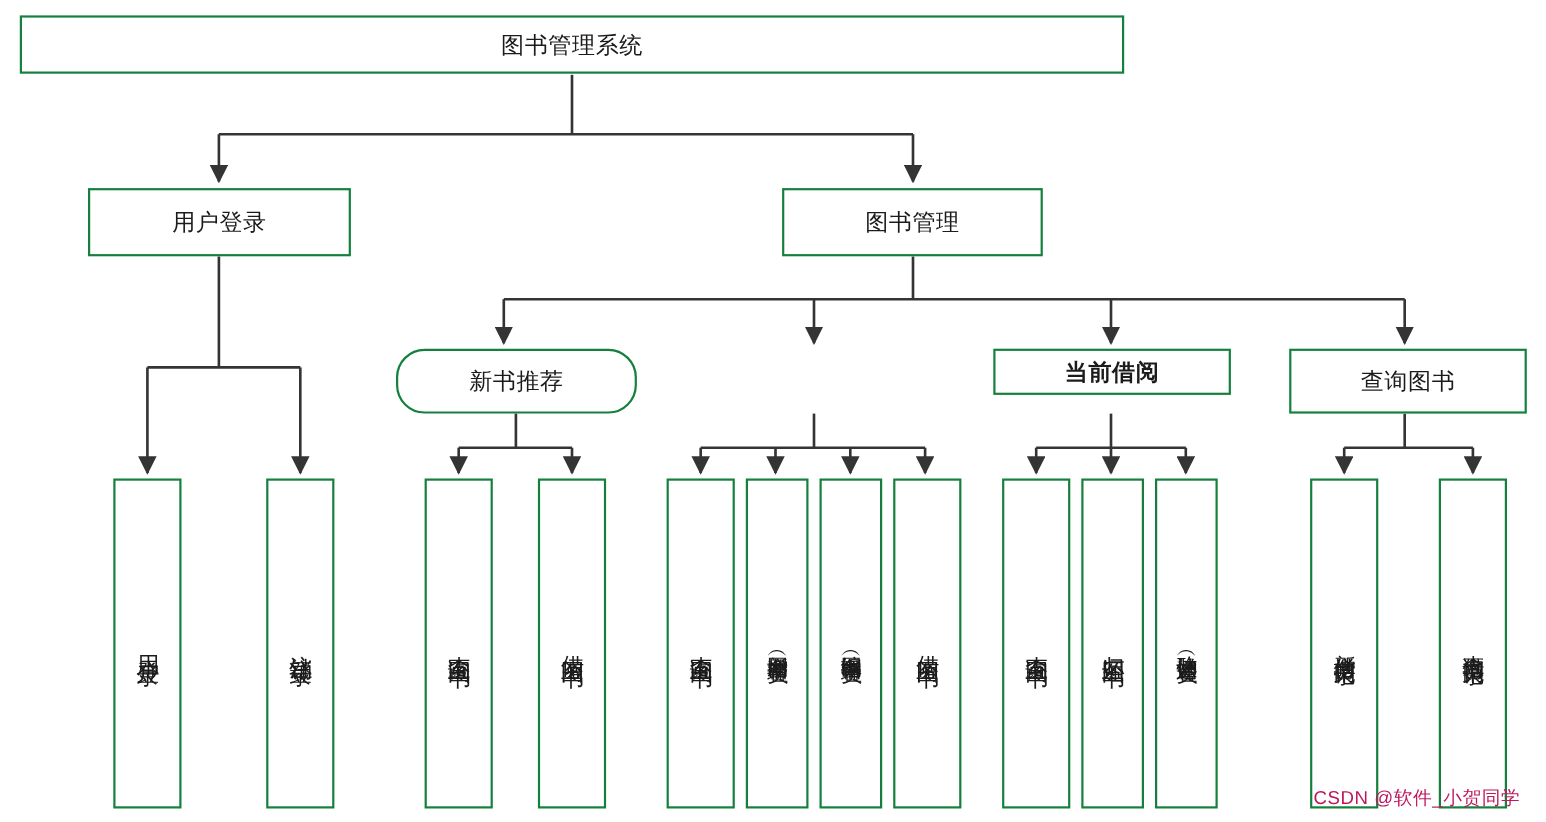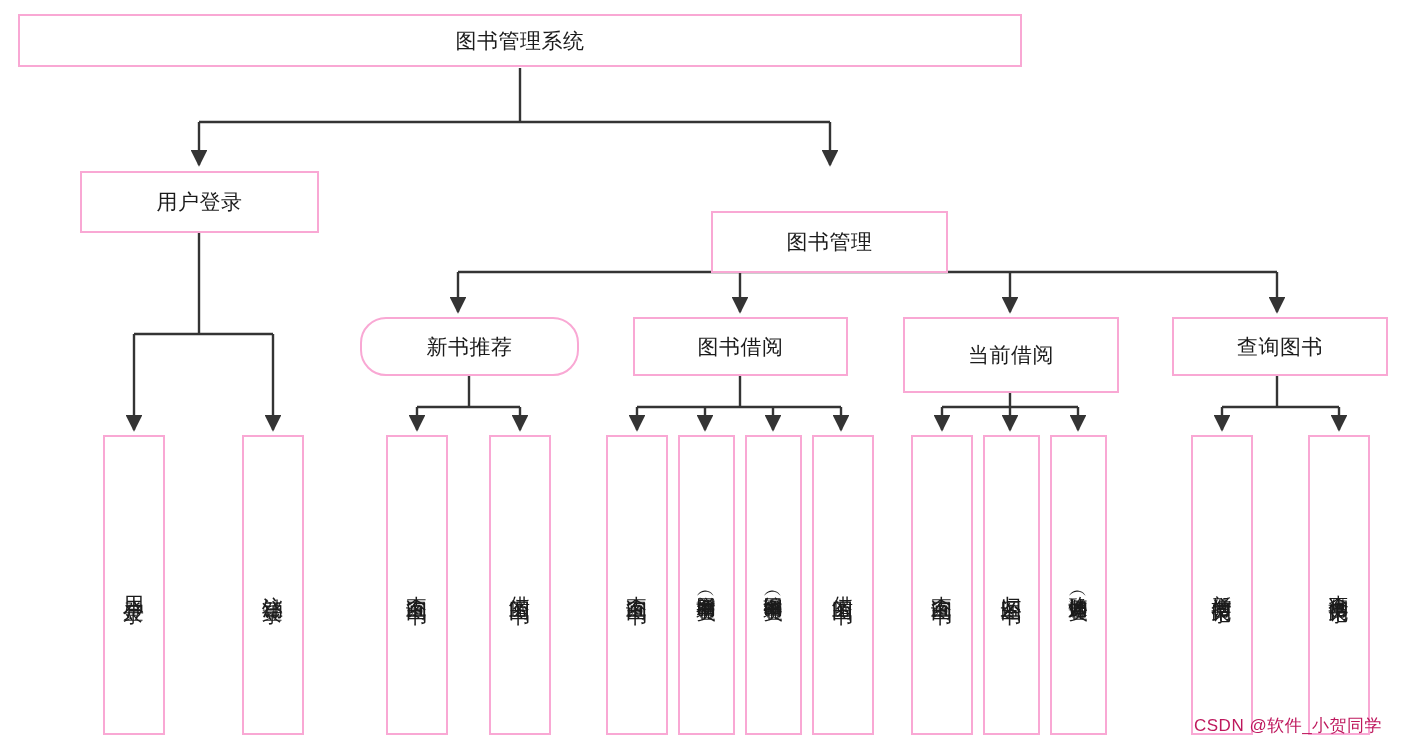--- a/index.html
+++ b/index.html
@@ -22,21 +22,21 @@
     left: 0;
     top: 0;
     width: 1405px;
     height: 747px;
     pointer-events: none;
   }
   .node {
     position: absolute;
     box-sizing: border-box;
     background: #ffffff;
-    border: 2px solid #f9a8d4;
+    border: 2px solid #15803d;
     display: flex;
     align-items: center;
     justify-content: center;
     color: #1b1b1b;
   }
   .node.horiz {
     font-size: 21px;
     letter-spacing: 0.5px;
   }
   .node.vert {
@@ -116,31 +116,28 @@
     </g>
   </svg>
 
   <div class="node horiz" style="left:18px; top:14px; width:1004px; height:53px;">
     <span class="node-label">图书管理系统</span>
   </div>
 
   <div class="node horiz" style="left:80px; top:171px; width:239px; height:62px;">
     <span class="node-label">用户登录</span>
   </div>
-  <div class="node horiz" style="left:711px; top:171px; width:237px; height:62px;margin-top:40px;">
+  <div class="node horiz" style="left:711px; top:171px; width:237px; height:62px;">
     <span class="node-label">图书管理</span>
   </div>
 
   <div class="node horiz" style="left:360px; top:317px; width:219px; height:59px;border-radius:26px;">
     <span class="node-label">新书推荐</span>
   </div>
-  <div class="node horiz" style="left:633px; top:317px; width:215px; height:59px;">
-    <span class="node-label">图书借阅</span>
-  </div>
-  <div class="node horiz" style="left:903px; top:317px; width:216px; height:76px;">
+  <div class="node horiz" style="left:903px; top:317px; width:216px; height:42px;font-weight:bold;">
     <span class="node-label">当前借阅</span>
   </div>
   <div class="node horiz" style="left:1172px; top:317px; width:216px; height:59px;">
     <span class="node-label">查询图书</span>
   </div>
 
   <div class="node vert" style="left:103px; top:435px; width:62px; height:300px;">
     <span class="node-label">用户登录</span>
   </div>
   <div class="node vert" style="left:242px; top:435px; width:62px; height:300px;">

